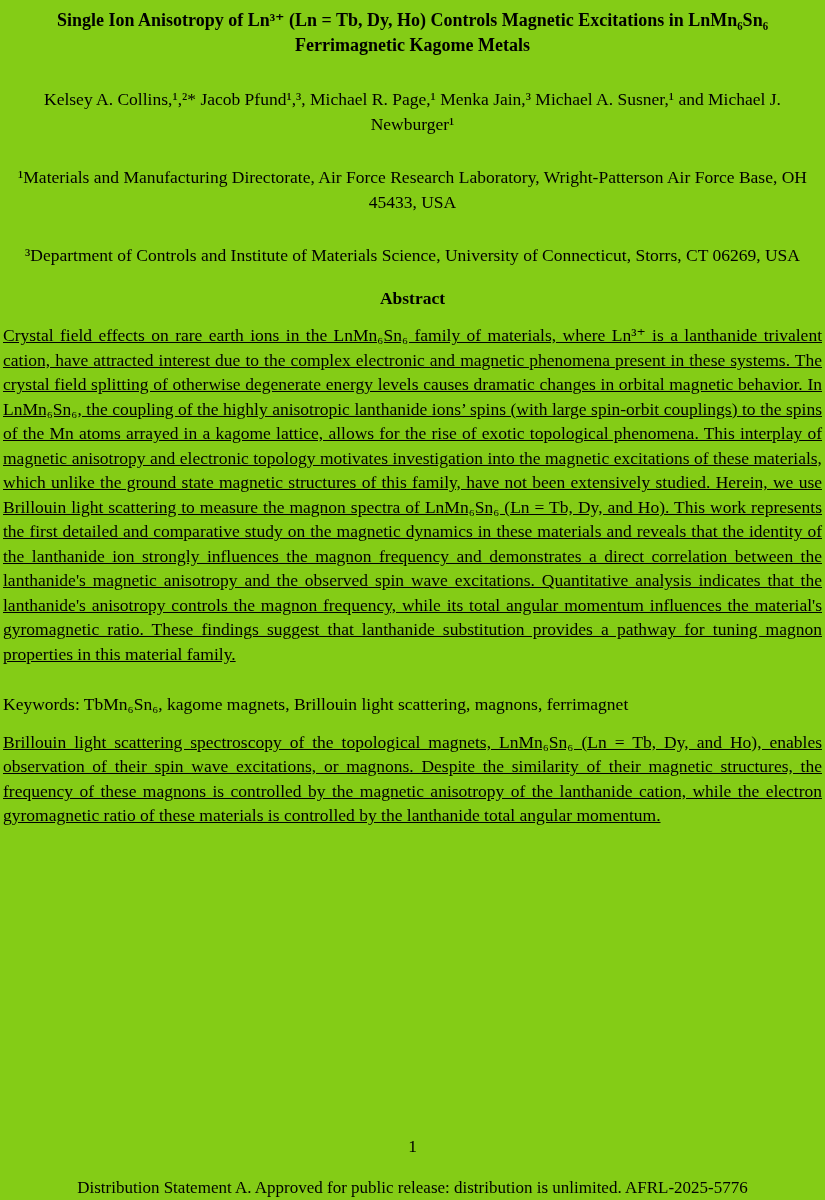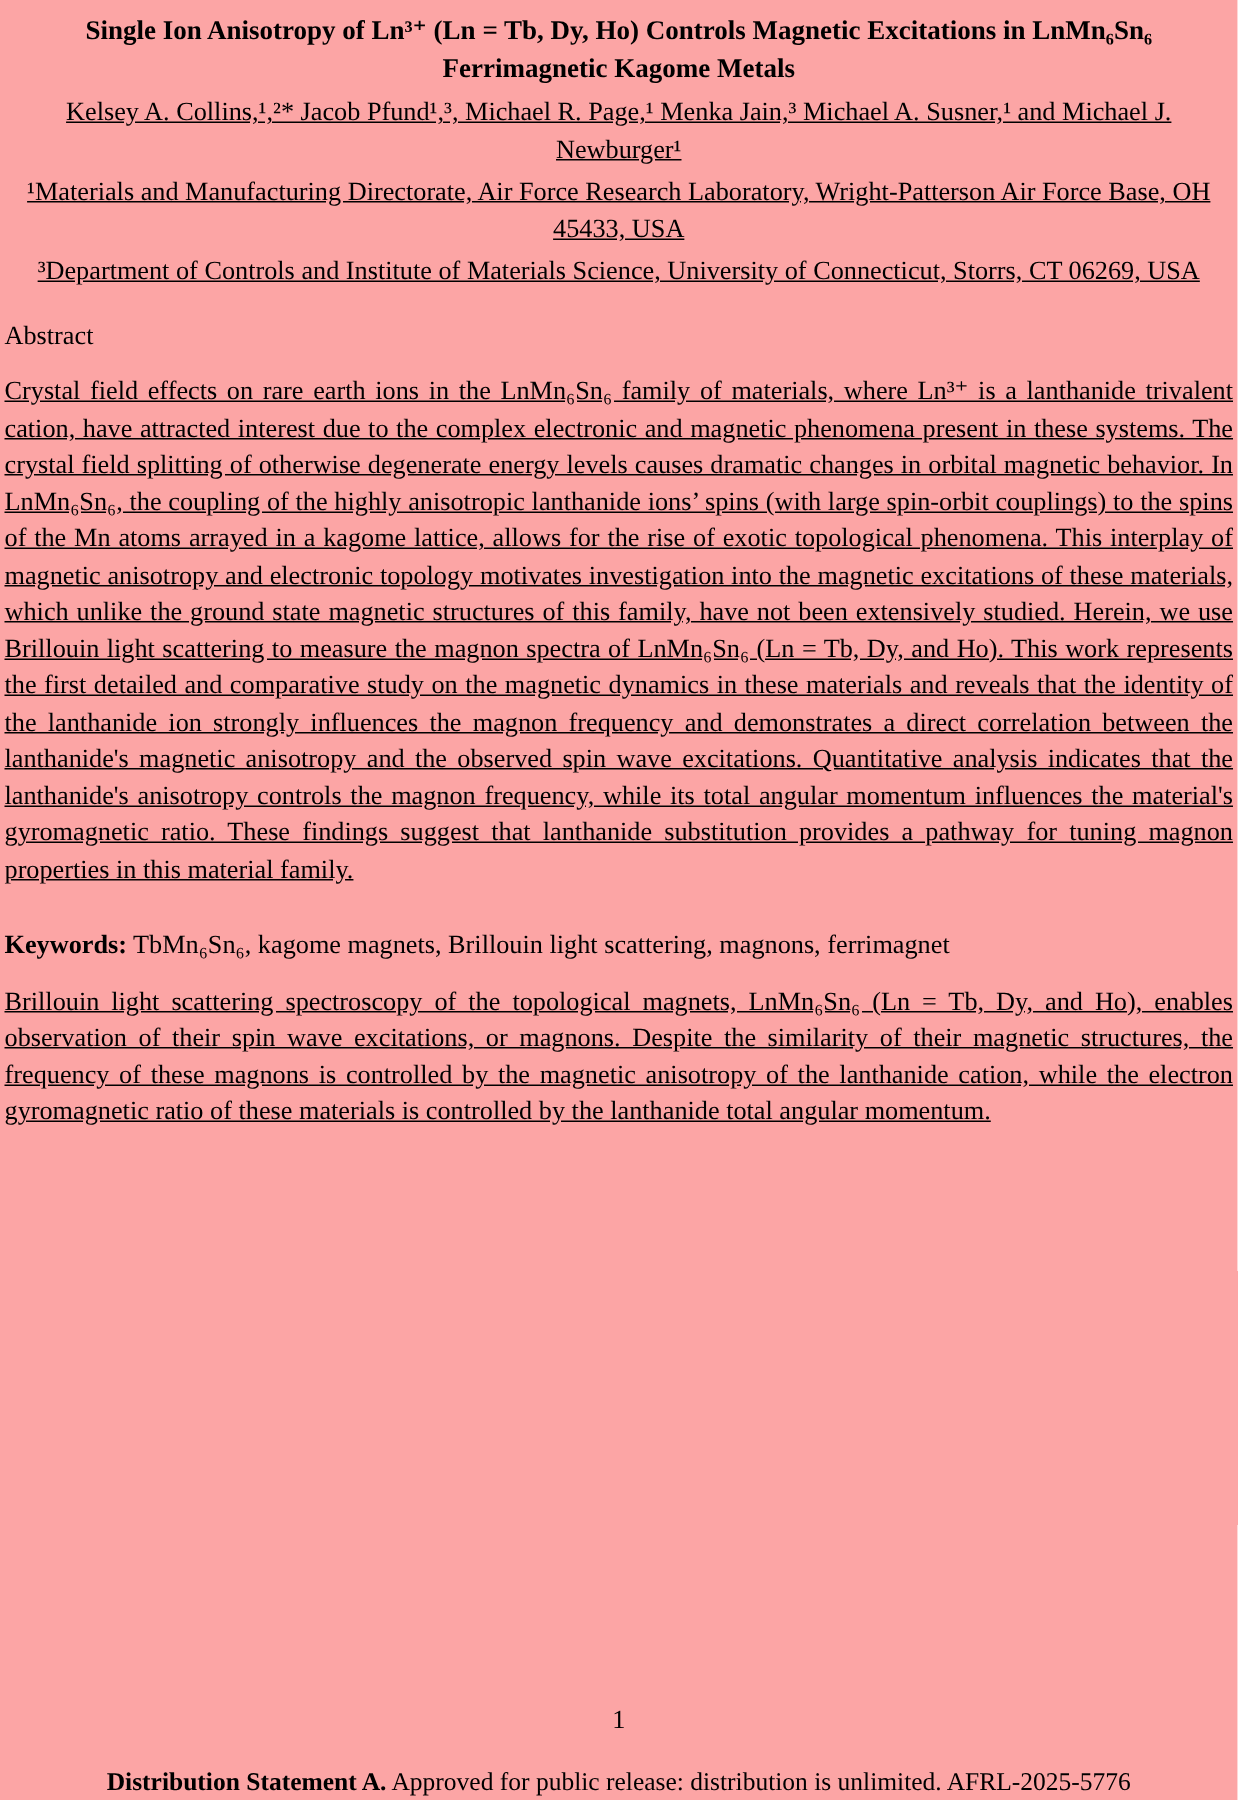--- a/index.html
+++ b/index.html
@@ -5,66 +5,65 @@
   html, body {
     margin: 0;
     padding: 0;
     background: #ffffff;
   }
   .page {
     position: relative;
     width: 825px;
     height: 1200px;
     margin: 0 auto;
-    background: #fca5a5;
+    background: #84cc16;
     color: #000000;
     font-family: "Liberation Serif", "DejaVu Serif", serif;
     font-size: 17.5px;
     line-height: 1.4;
     box-sizing: border-box;
     padding: 8px 3px 0 3px;
     overflow: hidden;
   }
   .title {
     font-size: 18px;
     font-weight: bold;
     text-align: center;
     margin: 0 auto;
     max-width: 790px;
     line-height: 1.4;
   }
   .centered-block {
     text-align: center;
-    margin: 4px auto 0 auto;
+    margin: 29px auto 0 auto;
     max-width: 815px;
-    text-decoration: underline;
   }
   .section-heading {
-    font-weight: normal;
-    text-align: left;
+    font-weight: bold;
+    text-align: center;
     margin: 18px 0 0 0;
     font-size: 17.5px;
   }
   .body-paragraph {
     text-align: justify;
     margin: 13px 0 0 0;
     text-decoration: underline;
   }
   .keywords-line {
     text-align: left;
     margin: 26px 0 0 0;
   }
   .toc-heading {
     font-weight: bold;
     text-align: center;
     margin: 46px 0 0 0;
     font-size: 17.5px;
   }
   .bold {
-    font-weight: bold;
+    font-weight: normal;
   }
   .page-number {
     position: absolute;
     left: 0;
     right: 0;
     bottom: 42px;
     text-align: center;
   }
   .distribution-footer {
     position: absolute;

